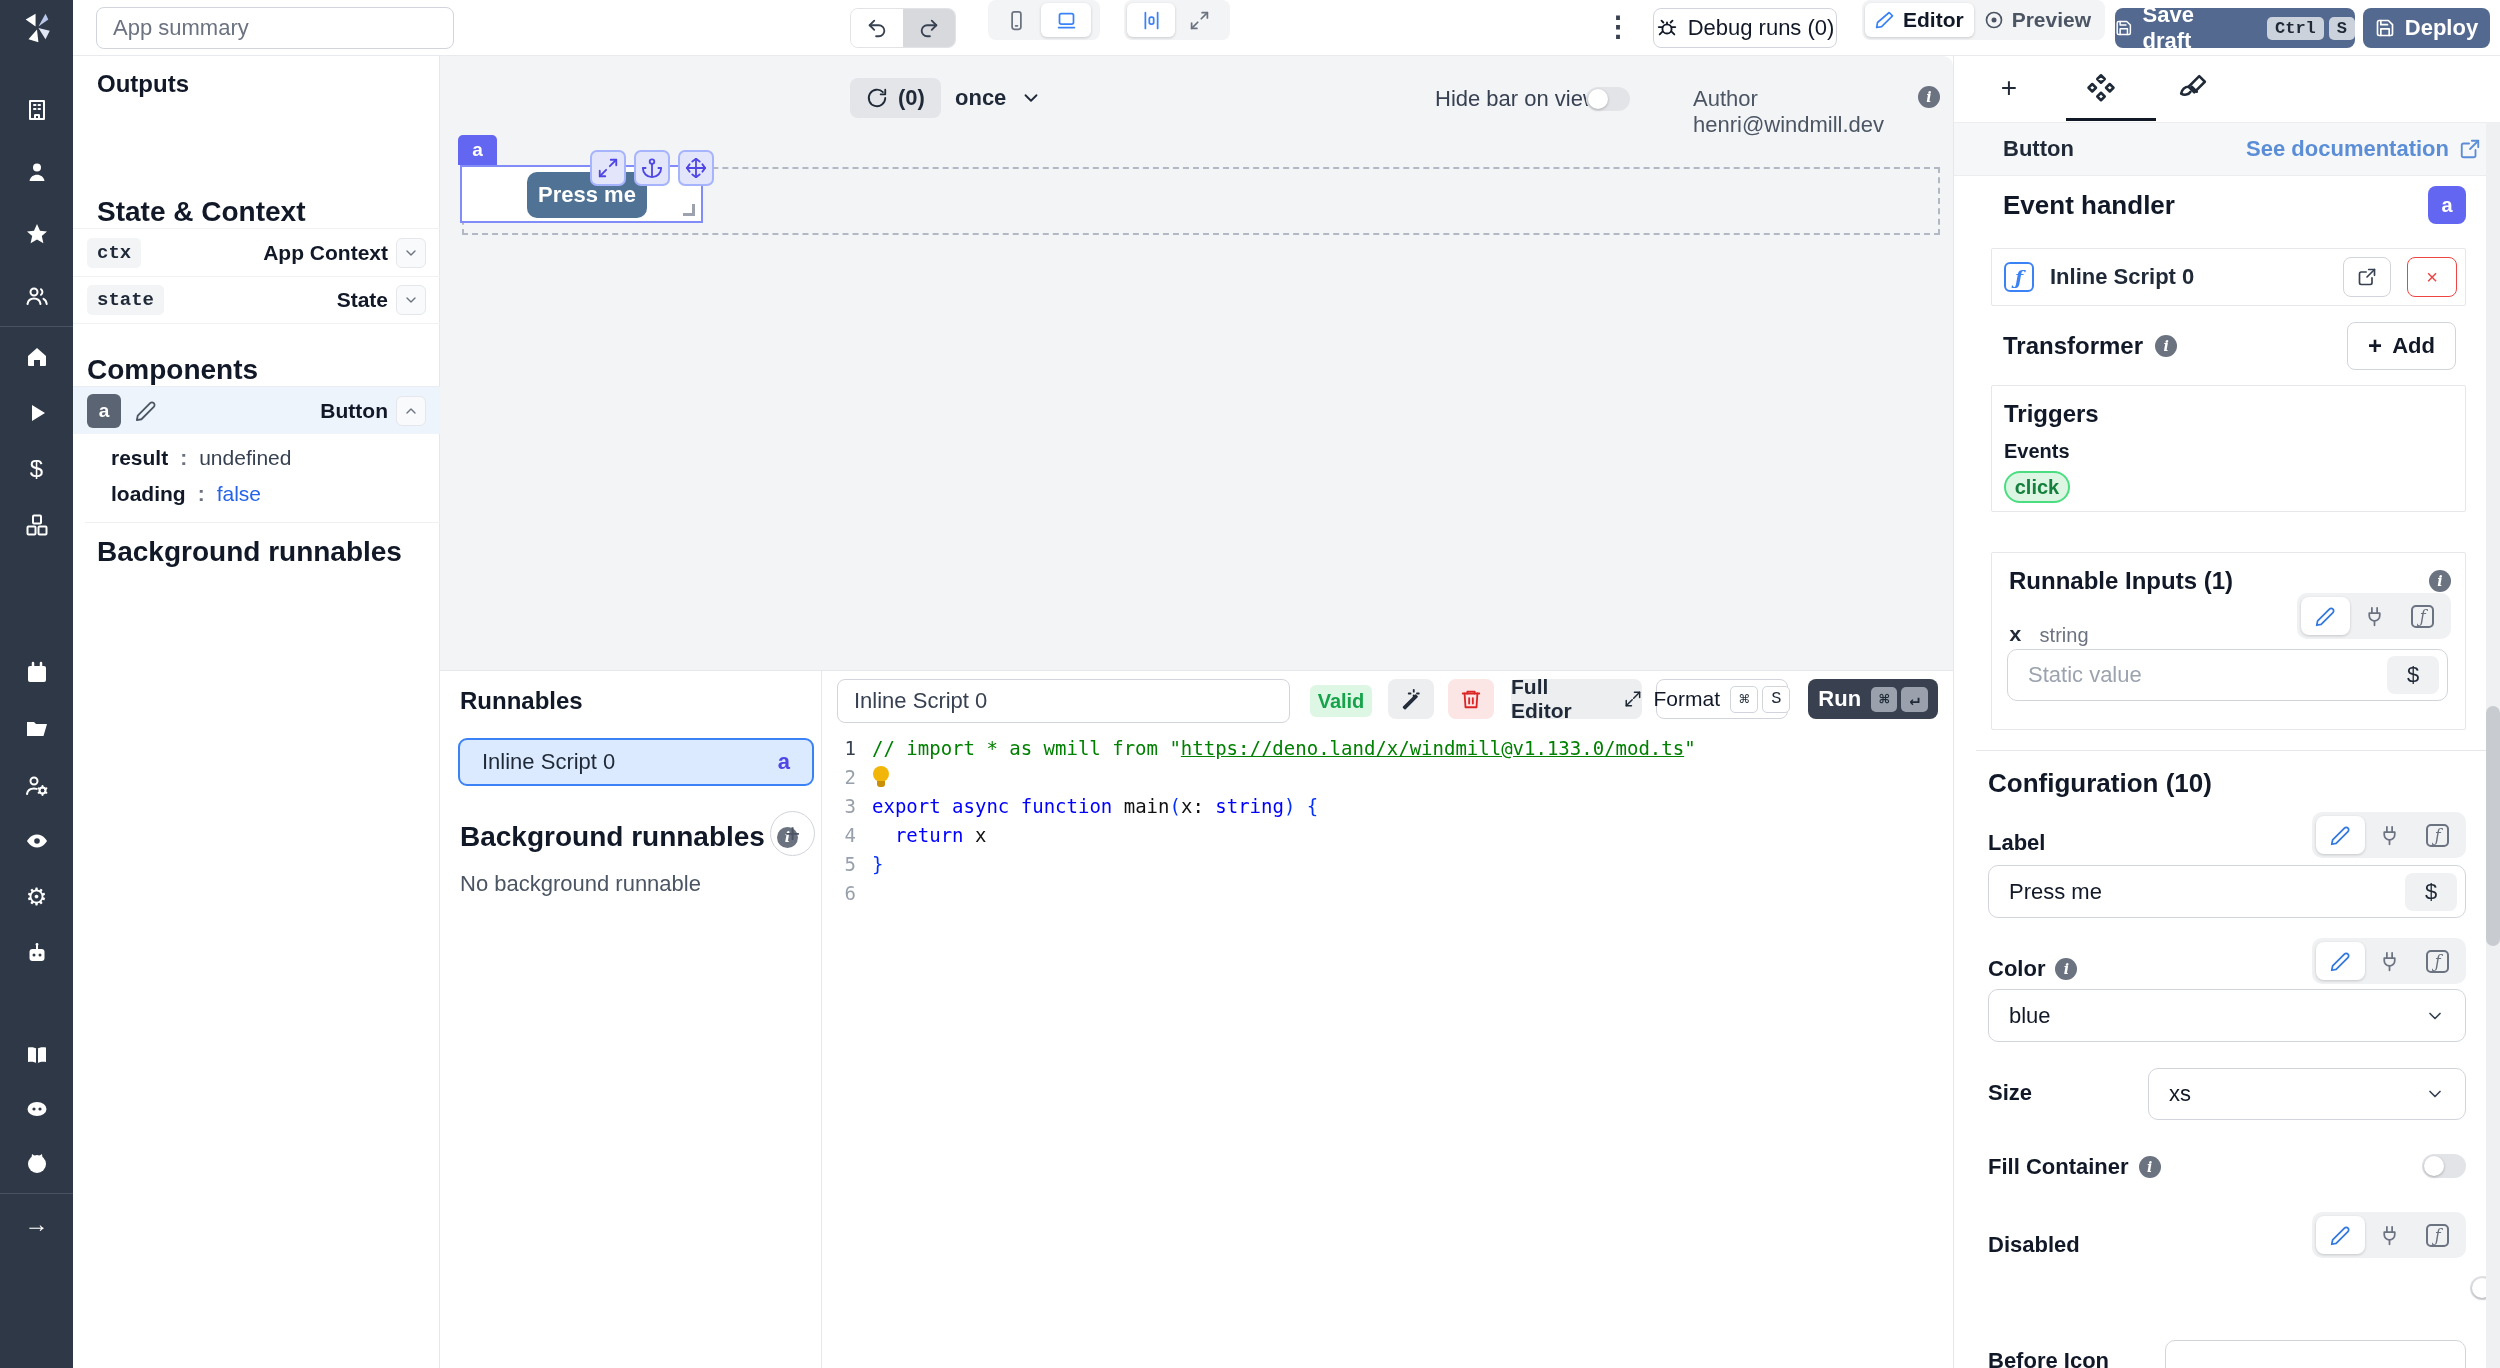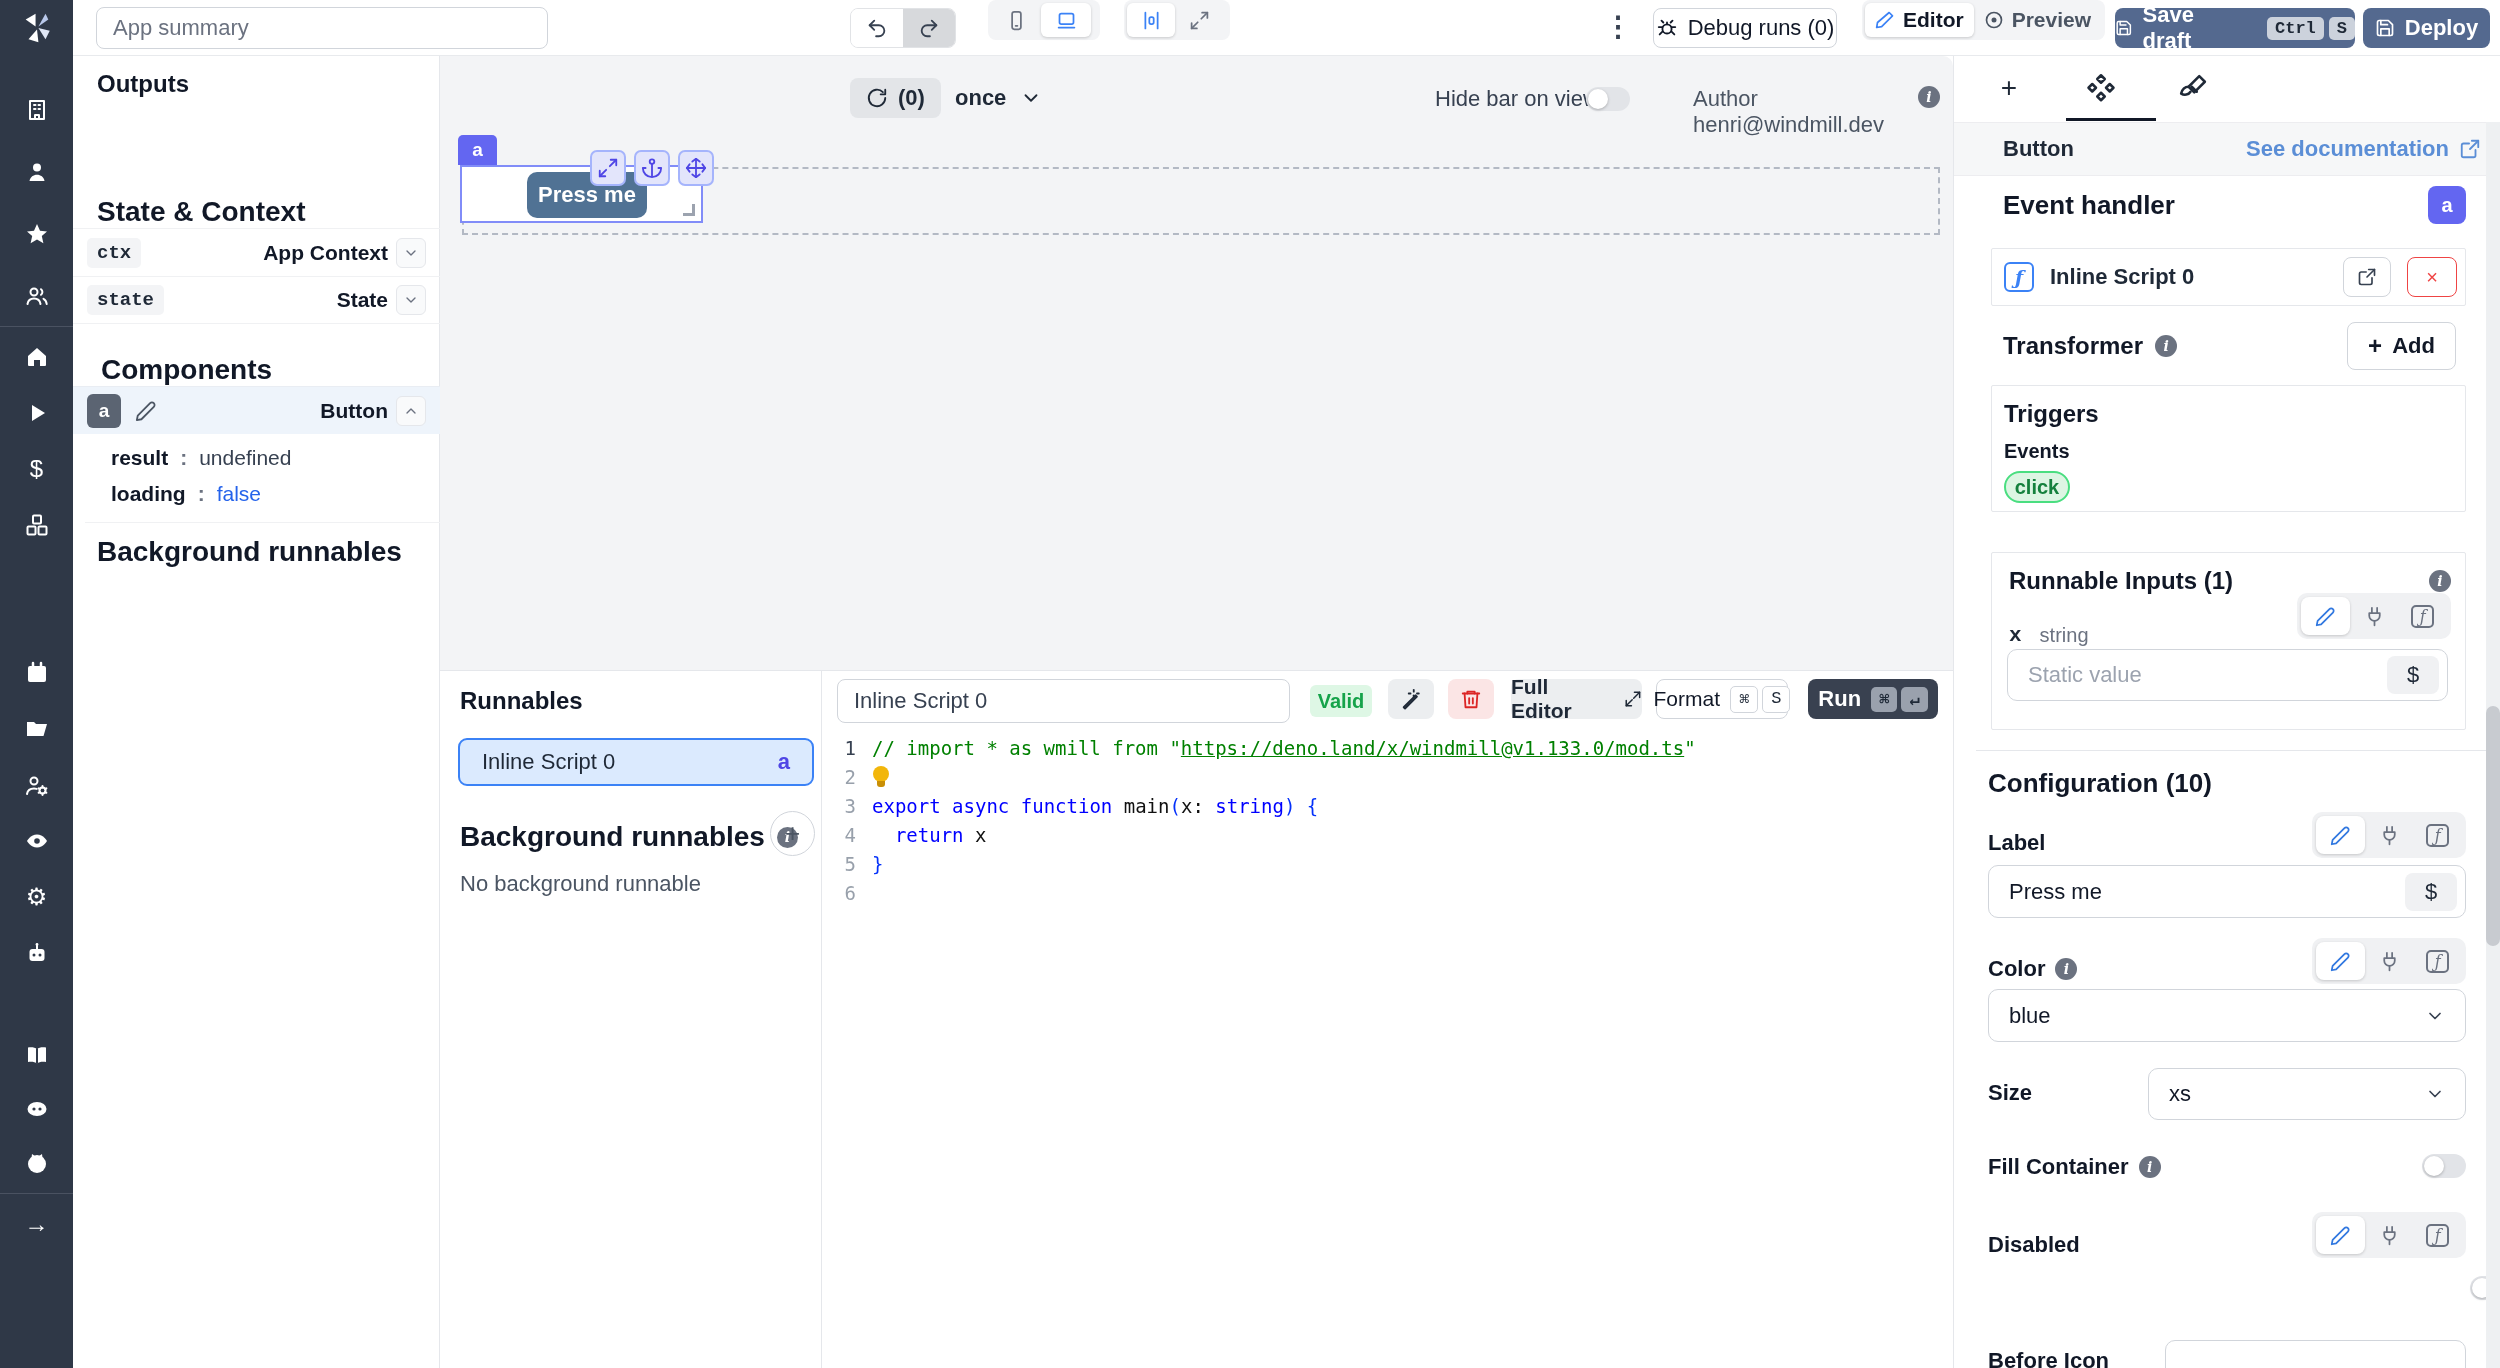--- a/index.html
+++ b/index.html
@@ -282,21 +282,21 @@
         <div style="display: flex; flex-direction: column; align-items: center; gap: 0px; width: 73px;">
           <div class="rail-ic">
             <span class="ic" style="font-size: 24px; display: inline-flex; align-items: center; justify-content: center;">→</span>
           </div>
         </div>
         <div style="height: 20px;"></div>
       </div>
   </div>
 
   <div id="topbar" class="abs">
-    <input class="tb-input abs" style="left: 23px; top: 7px; width: 452px;" placeholder="App summary">
+    <input class="tb-input abs" style="left: 23px; top: 7px; width: 358px;" placeholder="App summary">
 
     <div class="abs" style="left:777px; top:8px; width:106px; height:40px; display:flex; border:1px solid #e1e3e6; border-radius:8px; overflow:hidden;">
       <div style="flex:1; background:#fff; display:flex; align-items:center; justify-content:center; font-size:22px; color:#374151;">
           <span class="ic">
             <svg viewBox="0 0 24 24" fill="none" stroke="currentColor" stroke-width="2" stroke-linecap="round" stroke-linejoin="round">
               <path d="M9 14 4 9l5-5"></path>
               <path d="M4 9h10a6 6 0 0 1 0 12h-3"></path>
             </svg>
           </span>
         </div>
@@ -441,21 +441,21 @@
               <span class="ic">
                 <svg viewBox="0 0 24 24" fill="none" stroke="currentColor" stroke-width="2" stroke-linecap="round" stroke-linejoin="round">
                   <path d="m6 9 6 6 6-6"></path>
                 </svg>
               </span>
             </span>
           </span>
   </div>
       </div>
 
-    <div class="h21 abs" style="left:28px; top:298px;">Components</div>
+    <div class="h21 abs" style="left:14px; top:298px;">Components</div>
 
     <div class="comp-head abs" style="left:0; top:330px; width:367px;">
       <span class="a-dark">a</span>
       <span class="ic" style="font-size:22px; color:#4b5563;">
           <svg viewBox="0 0 24 24" fill="none" stroke="currentColor" stroke-width="2" stroke-linecap="round" stroke-linejoin="round">
             <path d="M16.5 3.5a2.8 2.8 0 1 1 4 4L7 21l-5 1 1-5Z"></path>
           </svg>
         </span>
       <span class="sc-type">
         <span>Button</span>

